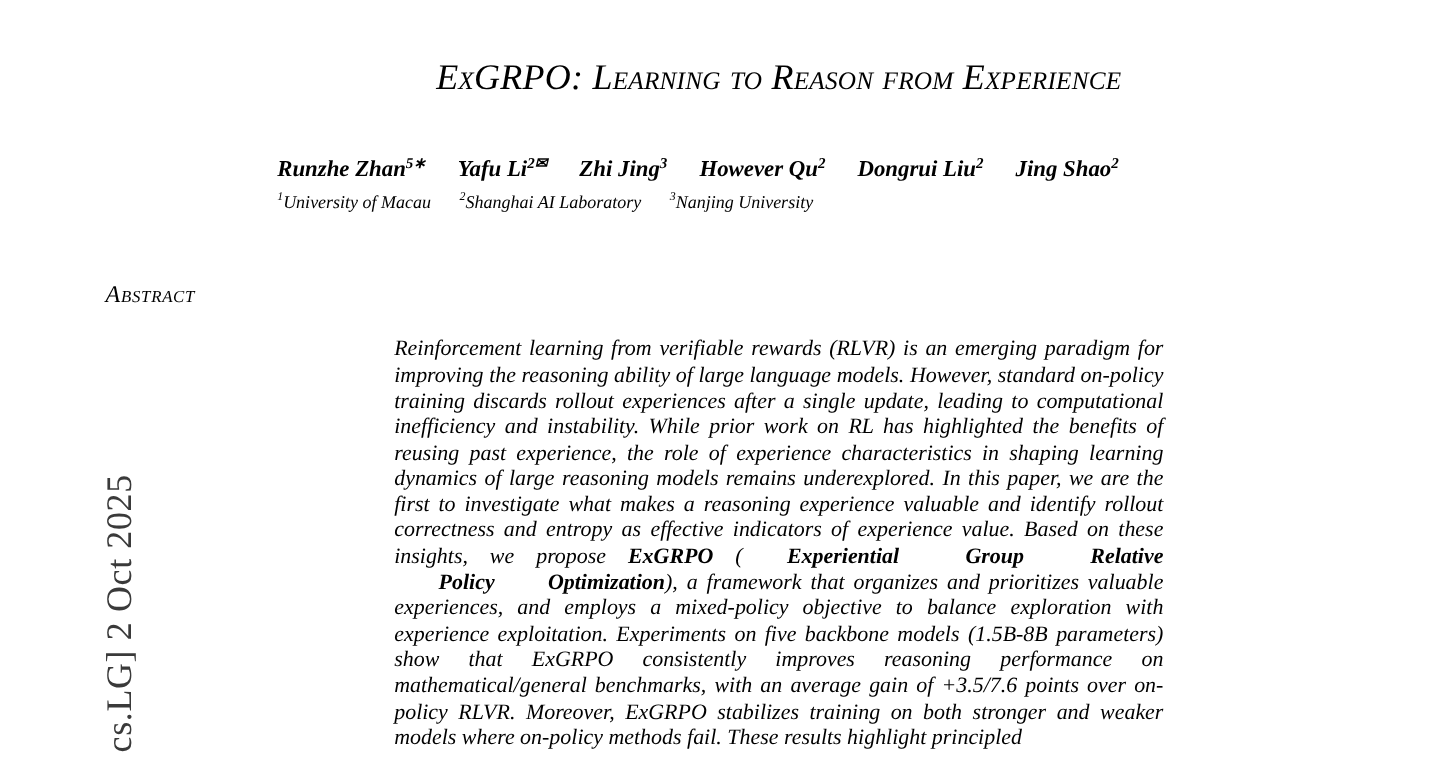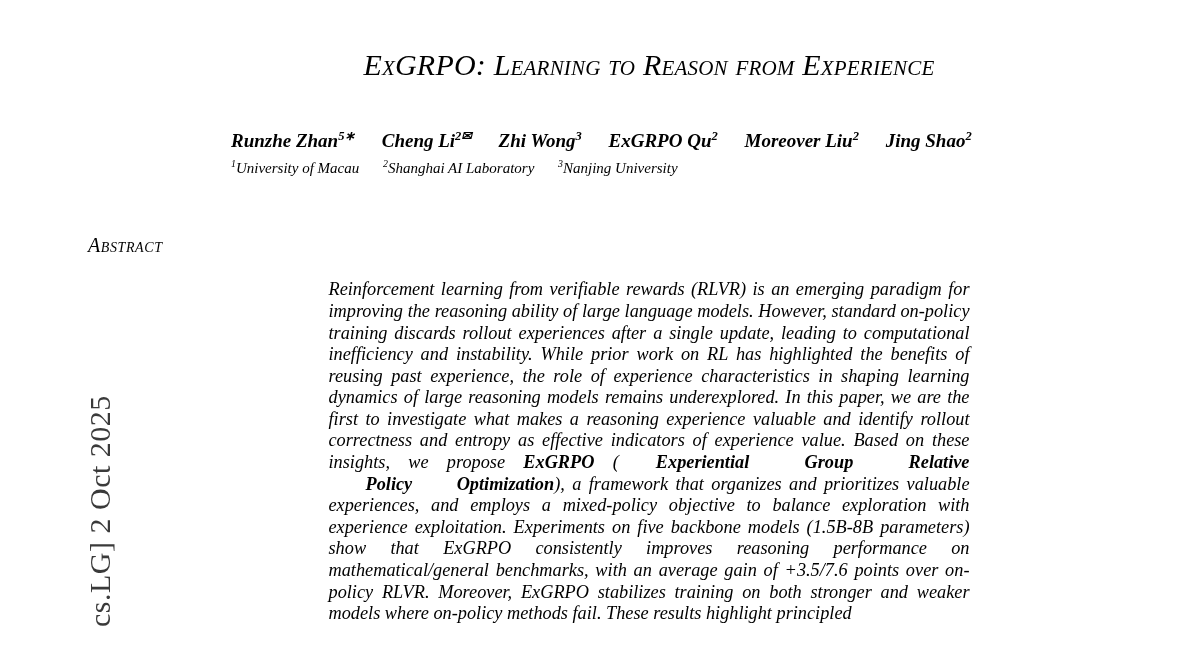--- a/index.html
+++ b/index.html
@@ -129,24 +129,24 @@
 
 <div class="page">
 
   <h1 class="title">
     <span class="big">ExGRPO: Learning to Reason from Experience</span>
   </h1>
 
   <div class="authors">
     <div class="row">
       <span class="name"><span>Runzhe Zhan</span><sup>5∗</sup></span>
-      <span class="name"><span>Cheng Li</span><sup>2✉</sup></span>
-      <span class="name"><span>Zhi Wong</span><sup>3</sup></span>
-      <span class="name"><span>ExGRPO Qu</span><sup>2</sup></span>
-      <span class="name"><span>Moreover Liu</span><sup>2</sup></span>
+      <span class="name"><span>Yafu Li</span><sup>2✉</sup></span>
+      <span class="name"><span>Zhi Jing</span><sup>3</sup></span>
+      <span class="name"><span>However Qu</span><sup>2</sup></span>
+      <span class="name"><span>Dongrui Liu</span><sup>2</sup></span>
       <span class="name"><span>Jing Shao</span><sup>2</sup></span>
     </div>
   </div>
 
   <div class="affils">
     <div class="row">
       <span class="aff"><sup>1</sup><span>University of Macau</span></span>
       <span class="aff"><sup>2</sup><span>Shanghai AI Laboratory</span></span>
       <span class="aff"><sup>3</sup><span>Nanjing University</span></span>
     </div>

